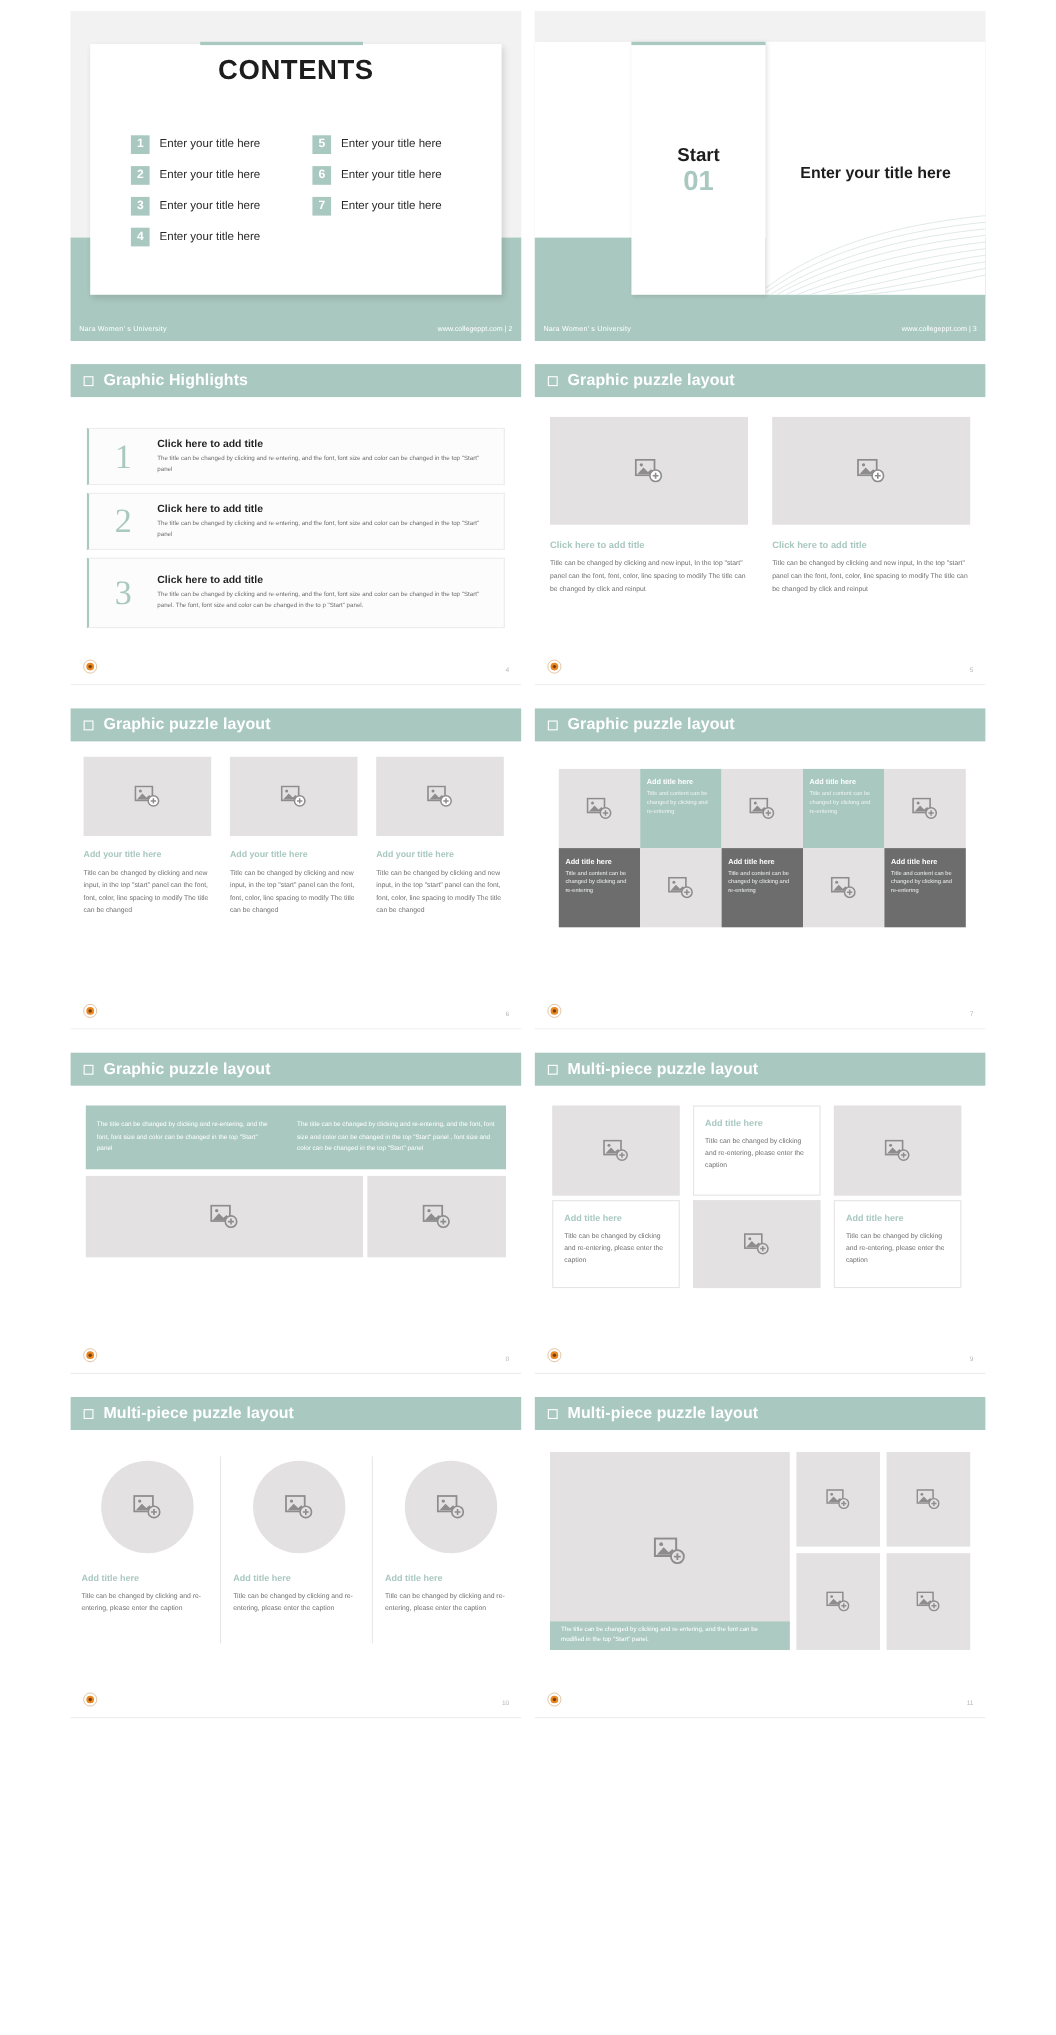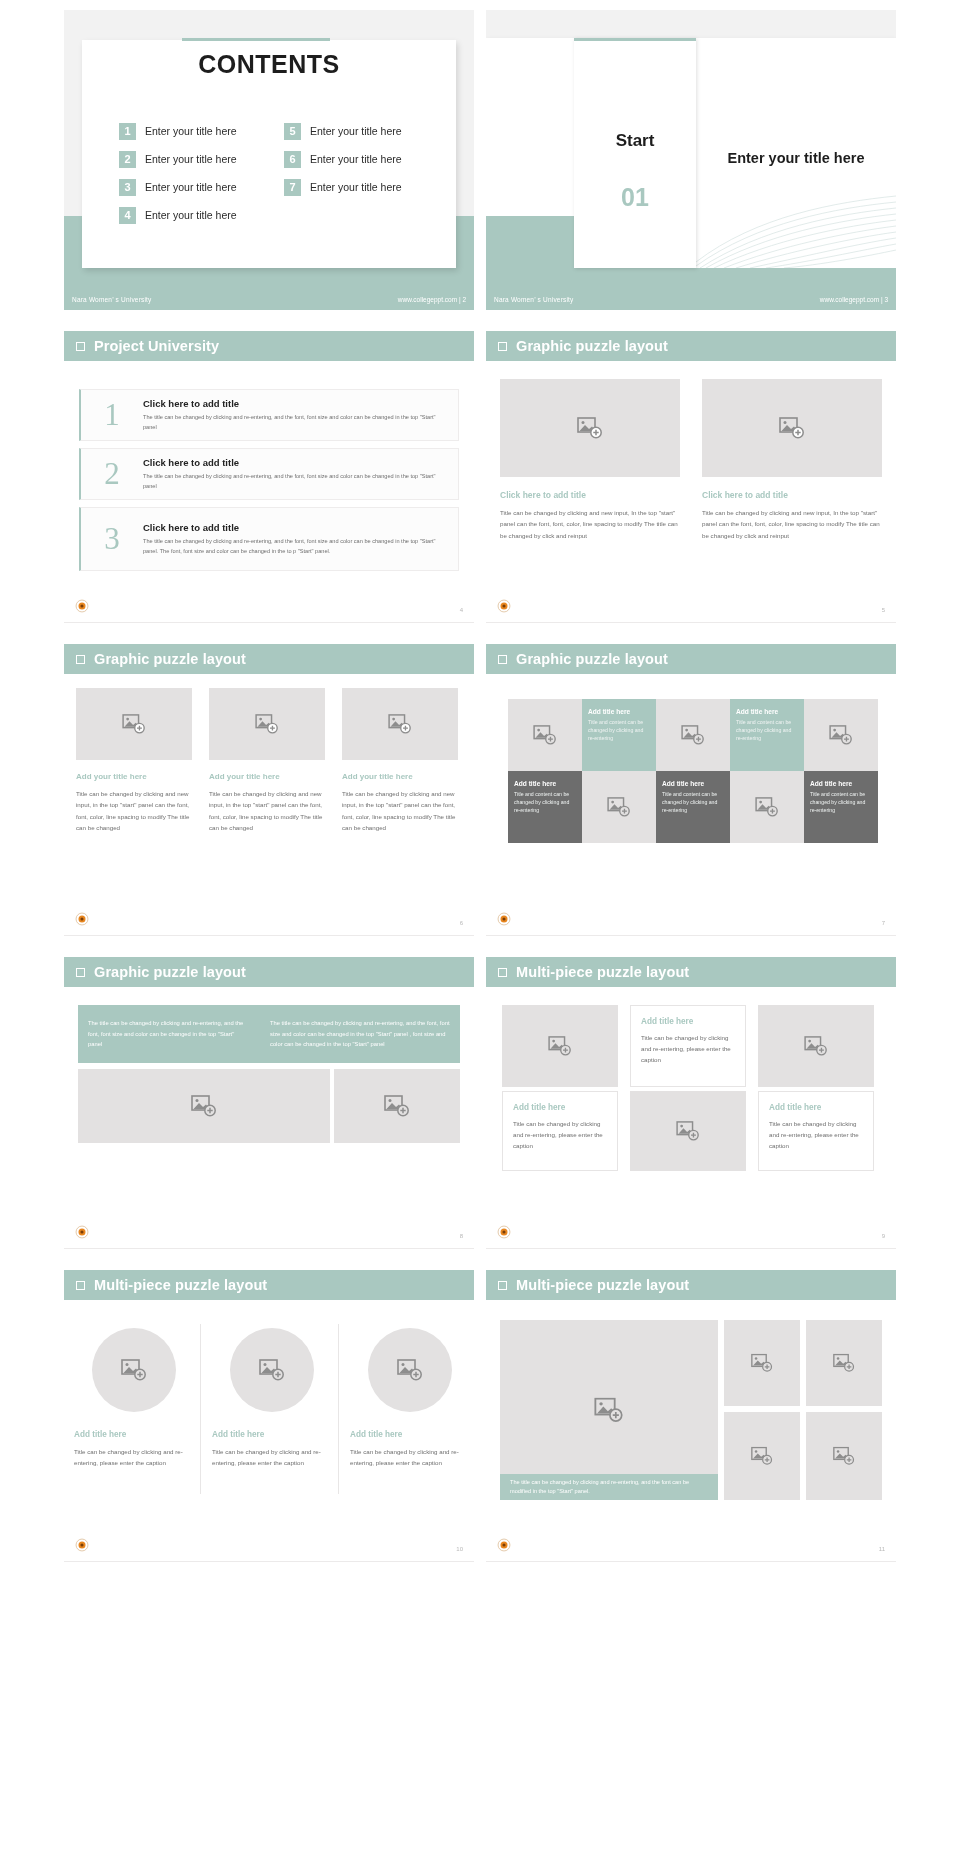--- a/index.html
+++ b/index.html
@@ -84,21 +84,21 @@
   }
   .s2 .leftpanel .pr {
     position:absolute; left:0; top:0; width:122px; height:3px; background:#a9c8c0;
   }
   .s2 .partword {
     position:absolute; left:0; top:93px; width:122px; text-align:center;
     font-size:17px; font-weight:bold; color:#1d1d1d;
   }
   .s2 .partnum {
     position:absolute; left:0; top:113px; width:122px; text-align:center;
-    font-size:25px; font-weight:bold; color:#a9c8c0;margin-top:32px;
+    font-size:25px; font-weight:bold; color:#a9c8c0;
   }
   .s2 .rightarea {
     position:absolute; left:210px; top:28px; width:200px; height:230px;
     background:#ffffff; overflow:hidden; z-index:3;
   }
   .s2 .rtitle {
     position:absolute; left:0; top:112px; width:200px; text-align:center;
     font-size:14.5px; font-weight:bold; color:#1d1d1d;
   }
   .s2 .swoosh { position:absolute; left:0; bottom:0; width:200px; height:86px; }
@@ -292,21 +292,21 @@
     </div>
     <div class="footstrip">
       <div class="fl">Nara Women’ s University</div>
       <div class="fr">www.collegeppt.com  |  3</div>
     </div>
   </div>
 
   <div class="slide cs s3">
     <div class="hdr">
       <div class="sq"></div>
-      <div class="ht">Project University</div>
+      <div class="ht">Graphic Highlights</div>
     </div>
     <div class="body">
       <div class="s3row" style="top:28px;height:52px;">
         <div class="n">1</div>
         <div class="tx">
           <div class="t1">Click here to add title</div>
           <div class="t2">The title can be changed by clicking and re-entering, and the font, font size and color can be changed in the top "Start" panel</div>
         </div>
       </div>
       <div class="s3row" style="top:87px;height:52px;">

